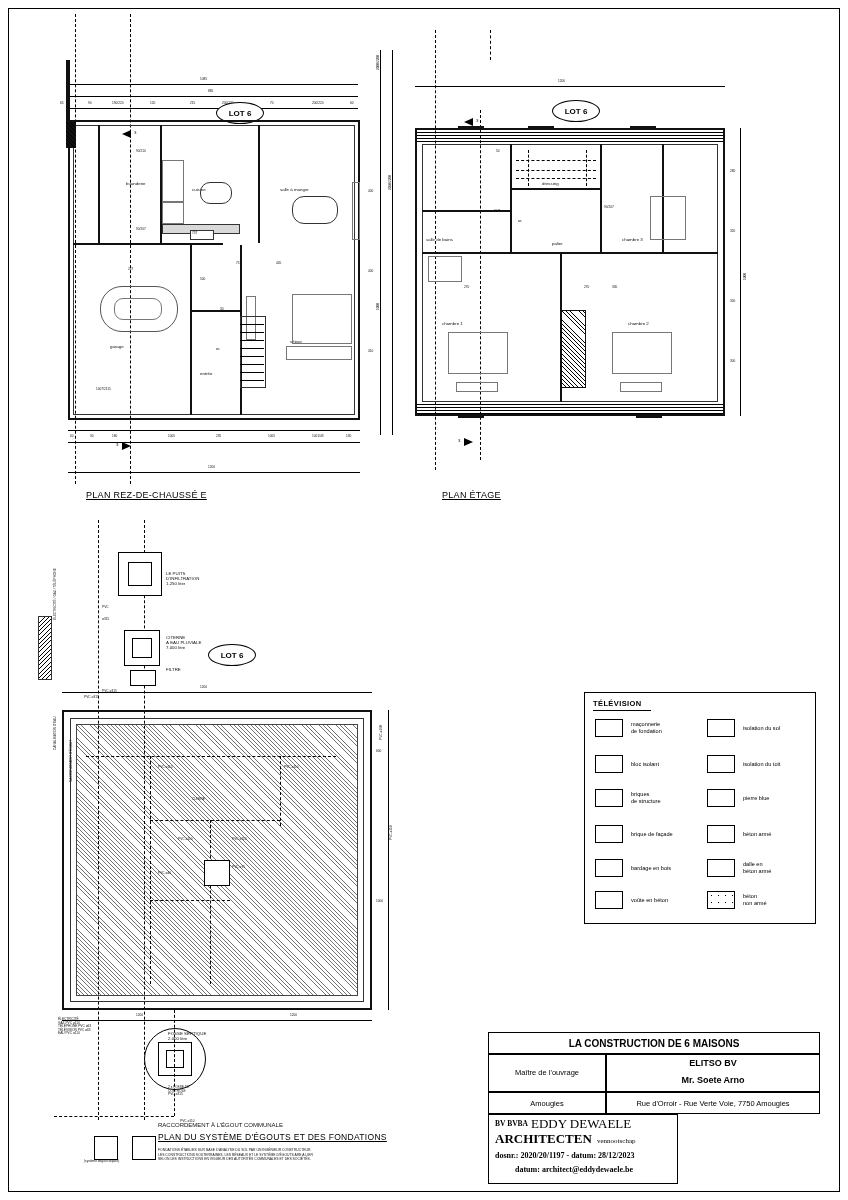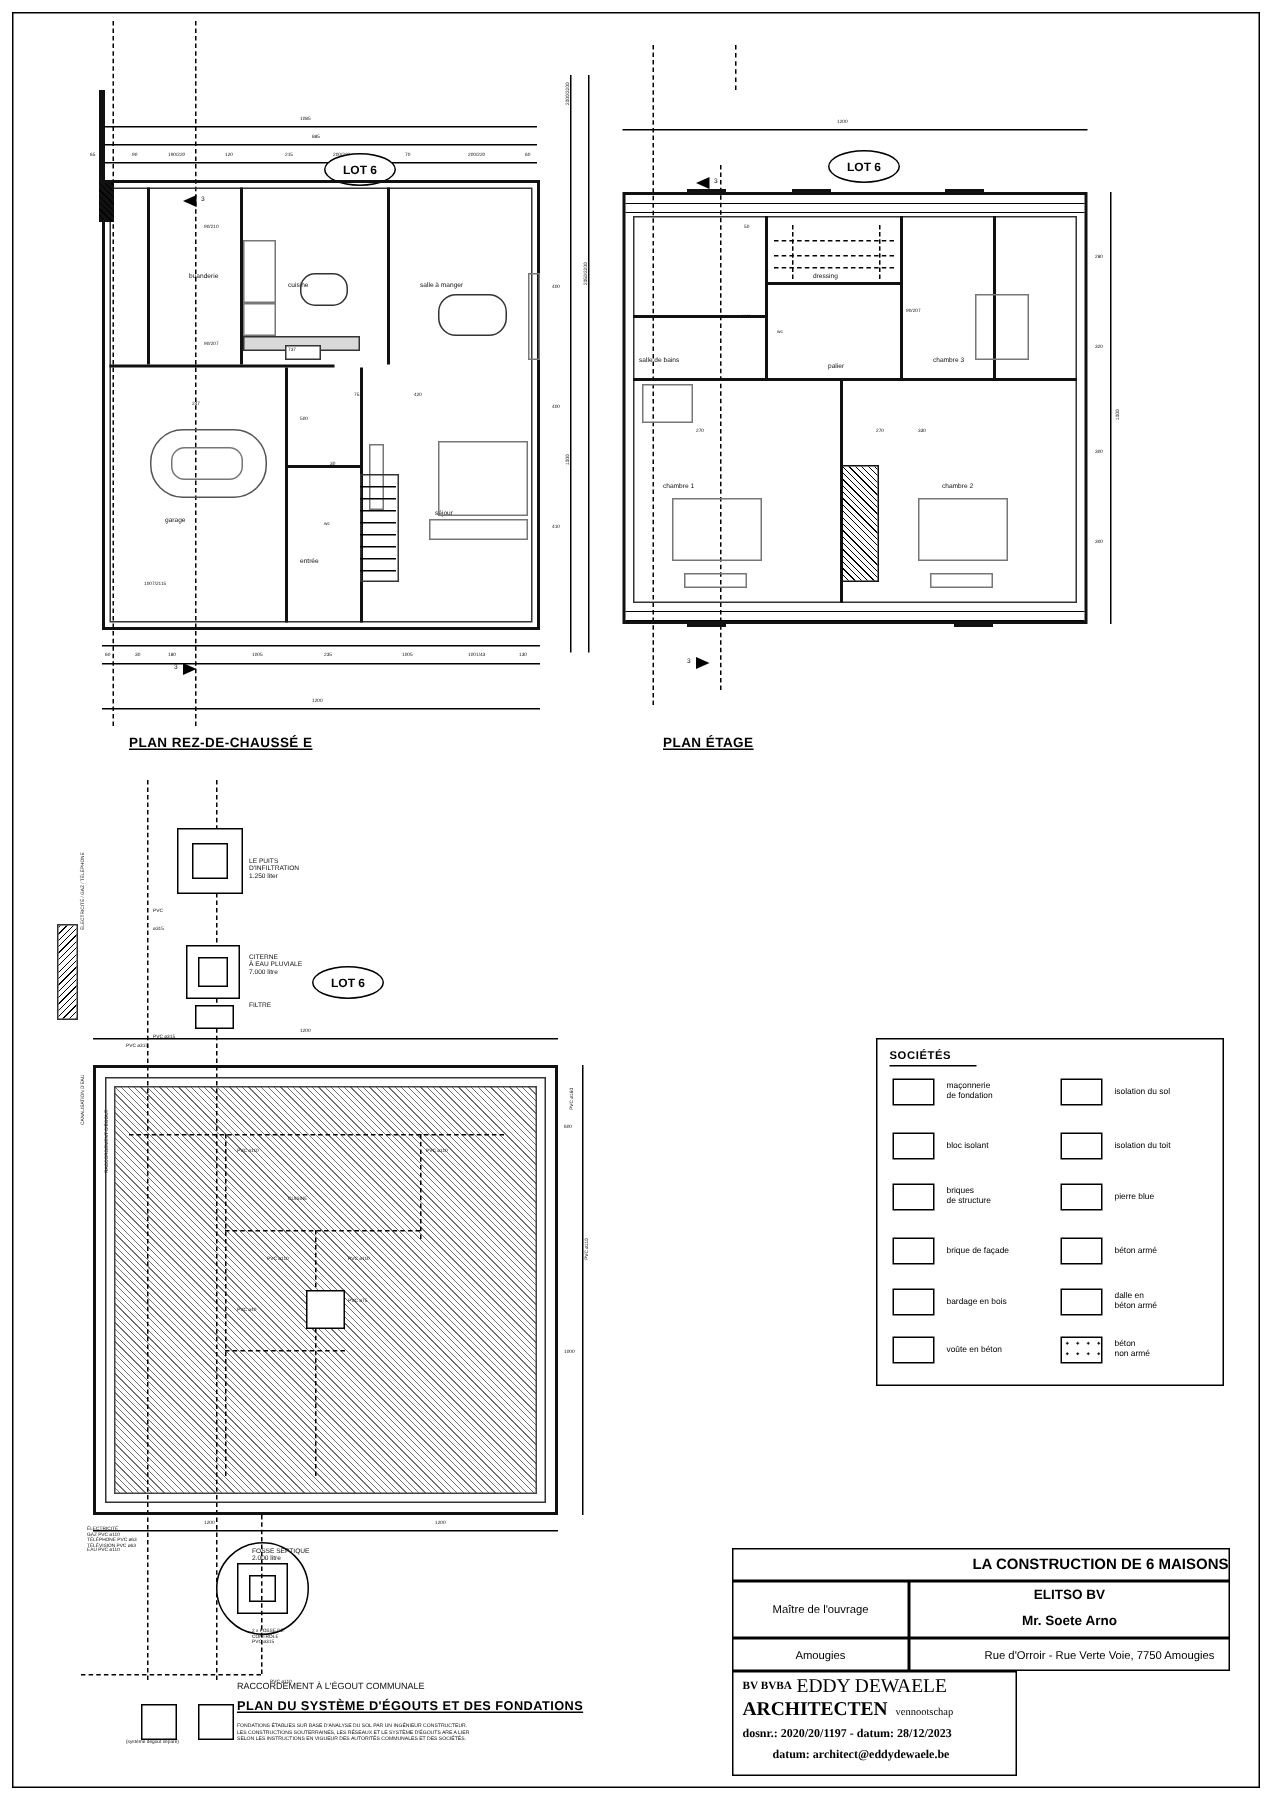--- a/index.html
+++ b/index.html
@@ -10,21 +10,21 @@
   
   .abs{position:absolute;}
   .ln{position:absolute;background:#000;}
   .hln{height:1px;}
   .vln{width:1px;}
   .dash-h{position:absolute;height:0;border-top:1px dashed #000;}
   .dash-v{position:absolute;width:0;border-left:1px dashed #000;}
   .txt{position:absolute;font-size:3.2px;line-height:1.1;color:#111;white-space:nowrap;}
   .txt5{position:absolute;font-size:4.4px;line-height:1.1;color:#111;white-space:nowrap;}
   .txt6{position:absolute;font-size:5.4px;line-height:1.1;color:#111;white-space:nowrap;}
-  .ttl{position:absolute;font-weight:bold;font-size:9px;letter-spacing:.3px;}
+  .ttl{position:absolute;font-weight:normal;font-size:9px;letter-spacing:.3px;}
   .ttl u{text-decoration:underline;}
 
   
   .wall{position:absolute;background:#111;}
   .wallbox{position:absolute;border:2px solid #111;box-sizing:border-box;}
   .roomline{position:absolute;border:1px solid #333;box-sizing:border-box;}
   .lightline{position:absolute;border:1px solid #777;box-sizing:border-box;}
   .hatch-d{background-image:repeating-linear-gradient(45deg,#000 0,#000 .6px,transparent .6px,transparent 3px);}
   .hatch-d2{background-image:repeating-linear-gradient(-45deg,#000 0,#000 .6px,transparent .6px,transparent 3px);}
   .hatch-cross{background-image:repeating-linear-gradient(45deg,#000 0,#000 .6px,transparent .6px,transparent 3px),repeating-linear-gradient(-45deg,#000 0,#000 .6px,transparent .6px,transparent 3px);}
@@ -365,21 +365,21 @@
 
   <div class="txt6" style="left:158px;top:1122px;font-size:6px;">RACCORDEMENT À L'ÉGOUT COMMUNALE</div>
   <div class="ttl" style="left:158px;top:1132px;font-size:8.5px;">
     <u>PLAN DU SYSTÈME D'ÉGOUTS ET DES FONDATIONS</u>
   </div>
   <div class="txt" style="left:158px;top:1148px;font-size:3.4px;white-space:pre-line;line-height:1.35;">FONDATIONS ÉTABLIES SUR BASE D'ANALYSE DU SOL PAR UN INGÉNIEUR CONSTRUCTEUR.
 LES CONSTRUCTIONS SOUTERRAINES, LES RÉSEAUX ET LE SYSTÈME D'ÉGOUTS ARE A LIER
 SELON LES INSTRUCTIONS EN VIGUEUR DES AUTORITÉS COMMUNALES ET DES SOCIÉTÉS.</div>
 
   <div id="materials">
-    <div class="mtitle">SOCIÉTÉS</div>
+    <div class="mtitle">TÉLÉVISION</div>
     <div class="ul"></div>
 
     <div class="mrow" style="left:10px;top:26px;">
       <span class="swatch hatch-cross"></span>
       <span class="mlabel">maçonnerie
 de fondation</span>
     </div>
     <div class="mrow" style="left:10px;top:62px;">
       <span class="swatch hatch-cross"></span>
       <span class="mlabel">bloc isolant</span>
@@ -425,36 +425,36 @@
     </div>
     <div class="mrow" style="left:122px;top:198px;">
       <span class="swatch" style="background-image:radial-gradient(#000 .7px,transparent .8px);background-size:7px 7px;"></span>
       <span class="mlabel">béton
 non armé</span>
     </div>
   </div>
 
   <div id="titleblock">
     <div class="tb-cell tb-main">
-      <div class="ctext" style="top:5px;font-size:10px;font-weight:bold;text-align:right;">LA CONSTRUCTION DE 6 MAISONS</div>
+      <div class="ctext" style="top:5px;font-size:10px;font-weight:bold;">LA CONSTRUCTION DE 6 MAISONS</div>
     </div>
 
     <div class="tb-cell tb-r1">
       <div class="ctext" style="top:3px;font-size:9px;font-weight:bold;">ELITSO BV</div>
       <div class="ctext" style="top:20px;font-size:9px;font-weight:bold;">Mr. Soete Arno</div>
     </div>
     <div class="tb-cell tb-l1">
       <div class="ctext" style="top:13px;font-size:7.5px;">Maître de l'ouvrage</div>
     </div>
 
     <div class="tb-cell tb-l2">
       <div class="ctext" style="top:6px;font-size:7.5px;">Amougies</div>
     </div>
     <div class="tb-cell tb-r2">
-      <div class="ctext" style="top:6px;font-size:7.5px;padding-left:20px;">Rue d'Orroir - Rue Verte Voie, 7750 Amougies</div>
+      <div class="ctext" style="top:6px;font-size:7.5px;">Rue d'Orroir - Rue Verte Voie, 7750 Amougies</div>
     </div>
 
     <div class="tb-cell tb-arch">
       <div style="position:absolute;left:6px;top:4px;font-size:7.5px;font-weight:bold;font-family:'Liberation Serif',serif;">BV BVBA</div>
       <div style="position:absolute;left:42px;top:1px;font-size:13px;font-weight:normal;font-family:'Liberation Serif',serif;">EDDY DEWAELE</div>
       <div style="position:absolute;left:6px;top:16px;font-size:13px;font-weight:bold;font-family:'Liberation Serif',serif;">ARCHITECTEN</div>
       <div style="position:absolute;left:108px;top:22px;font-size:7px;font-family:'Liberation Serif',serif;">vennootschap</div>
       <div style="position:absolute;left:6px;top:36px;font-size:8px;font-weight:bold;font-family:'Liberation Serif',serif;">dosnr.: 2020/20/1197 - datum: 28/12/2023</div>
       <div style="position:absolute;left:26px;top:50px;font-size:8px;font-weight:bold;font-family:'Liberation Serif',serif;">datum: architect@eddydewaele.be</div>
     </div>

